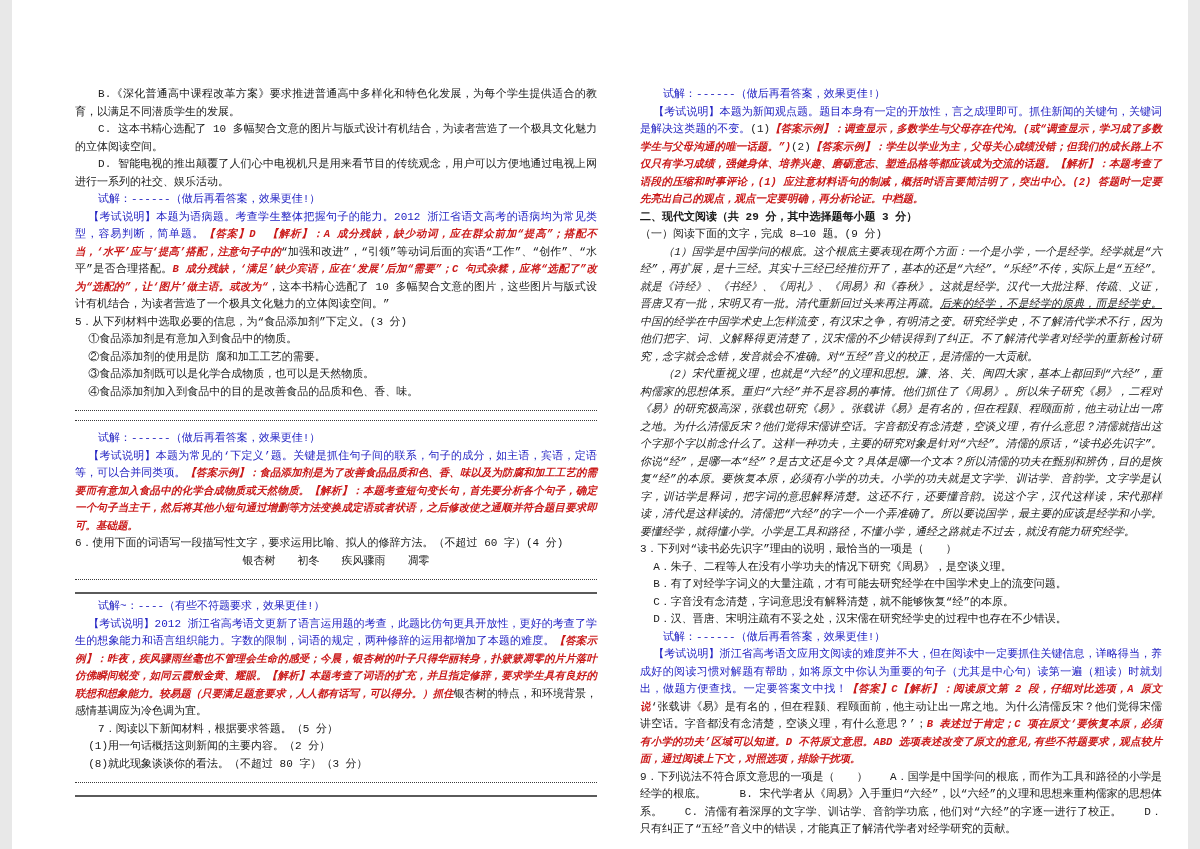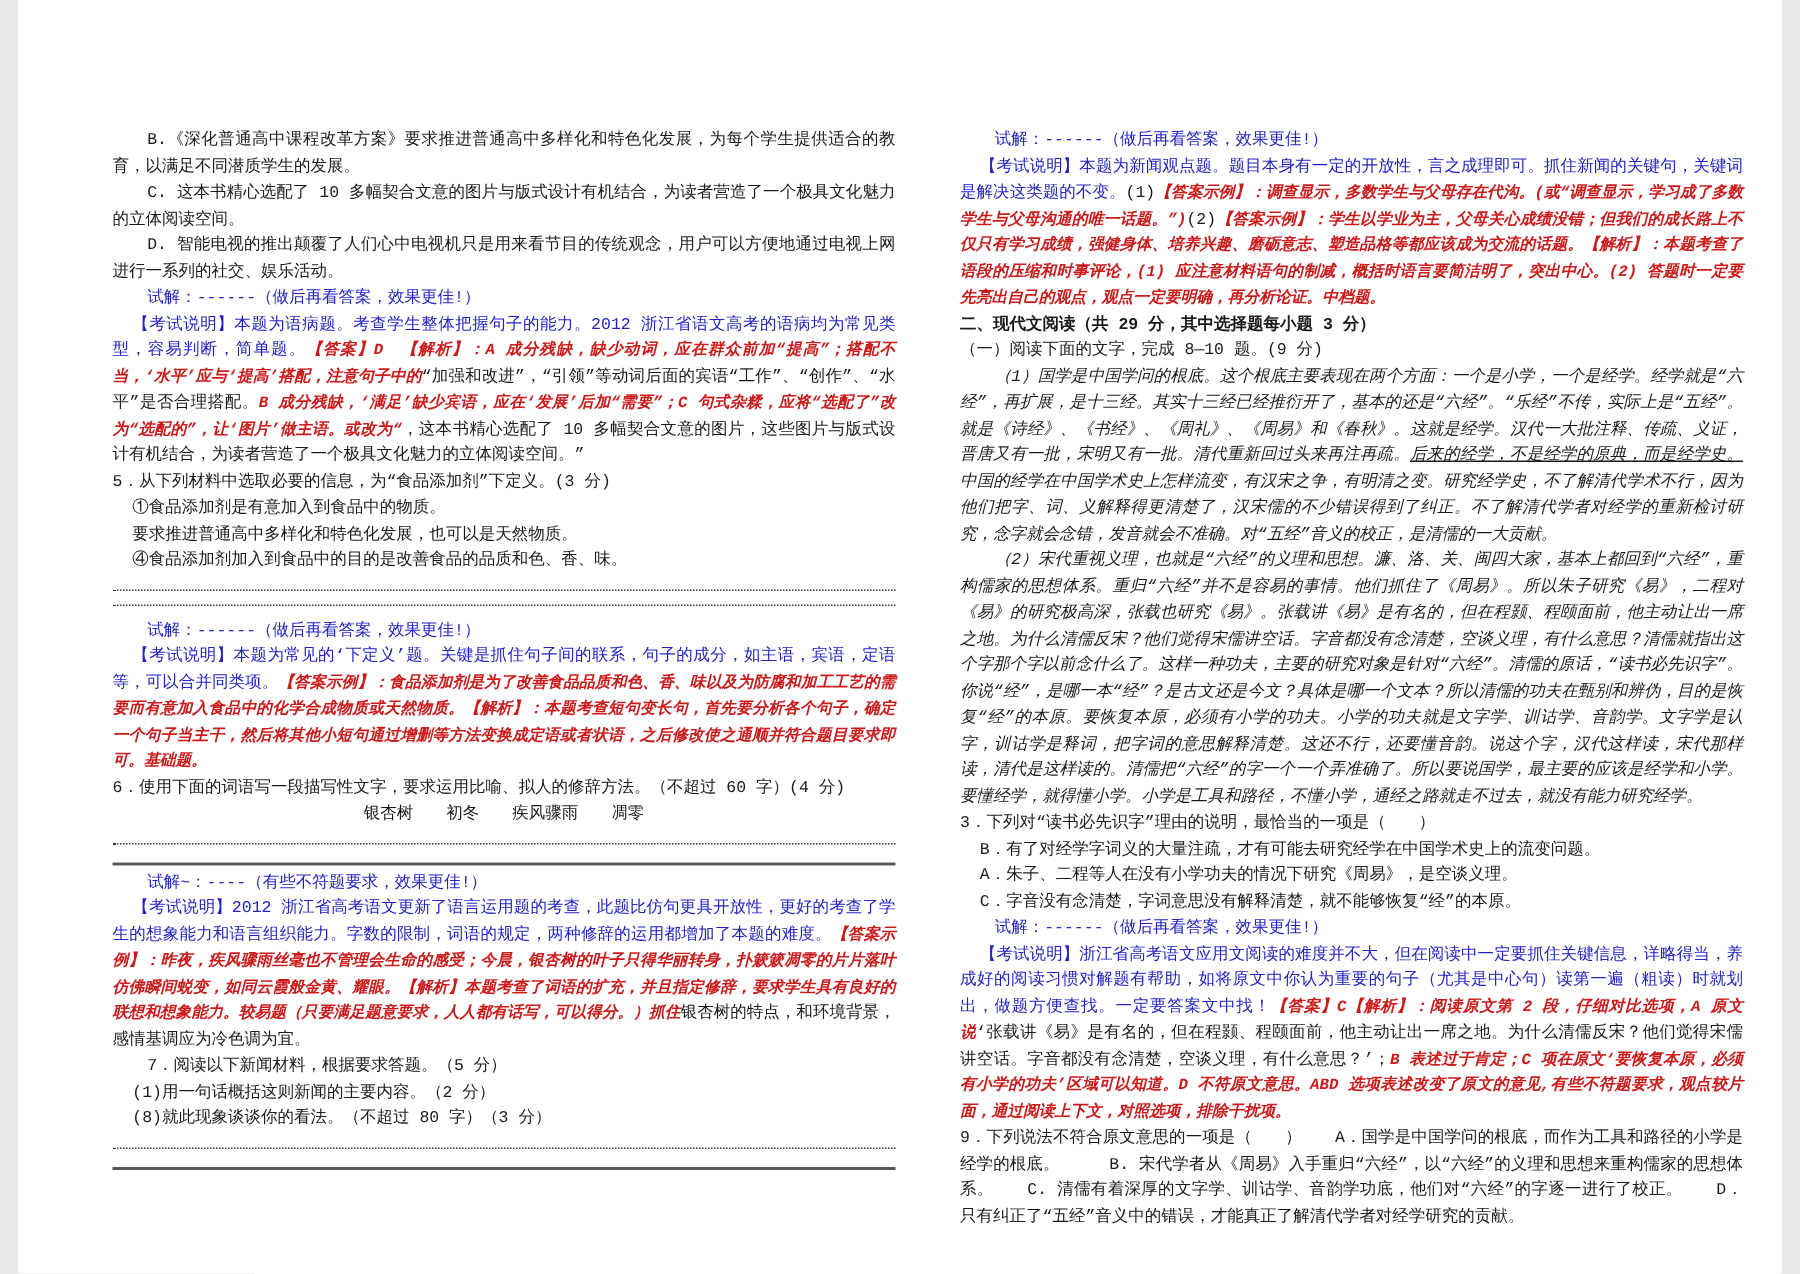--- a/index.html
+++ b/index.html
@@ -48,21 +48,22 @@
 
 <div id="page">
   <div id="col-left" class="col">
       <p class="i2"><span class="rk">B.《深化普通高中课程改革方案》要求推进普通高中多样化和特色化发展，为每个学生提供适合的教育，以满足不同潜质学生的发展。</span></p>
       <p class="i2"><span class="rk">C. 这本书精心选配了 10 多幅契合文意的图片与版式设计有机结合，为读者营造了一个极具文化魅力的立体阅读空间。</span></p>
       <p class="i2"><span class="rk">D. 智能电视的推出颠覆了人们心中电视机只是用来看节目的传统观念，用户可以方便地通过电视上网进行一系列的社交、娱乐活动。</span></p>
       <p class="i2"><span class="rb">试解：------（做后再看答案，效果更佳!）</span></p>
       <p class="i1"><span class="rb">【考试说明】本题为语病题。考查学生整体把握句子的能力。2012 浙江省语文高考的语病均为常见类型，容易判断，简单题。</span><span class="rr">【答案】D　【解析】：A 成分残缺，缺少动词，应在群众前加“提高”；搭配不当，‘水平’应与‘提高’搭配，注意句子中的</span><span class="rk">“加强和改进”，“引领”等动词后面的宾语“工作”、“创作”、“水平”是否合理搭配。</span><span class="rr">B 成分残缺，‘满足’缺少宾语，应在‘发展’后加“需要”；C 句式杂糅，应将“选配了”改为“选配的”，让‘图片’做主语。或改为“</span><span class="rk">，这本书精心选配了 10 多幅契合文意的图片，这些图片与版式设计有机结合，为读者营造了一个极具文化魅力的立体阅读空间。”</span></p>
       <p><span class="rk">5．从下列材料中选取必要的信息，为“食品添加剂”下定义。(3 分)</span></p>
       <p class="i1"><span class="rk">①食品添加剂是有意加入到食品中的物质。</span></p>
-      <p class="i1"><span class="rk">要求推进普通高中多样化和特色化发展，也可以是天然物质。</span></p>
+      <p class="i1"><span class="rk">②食品添加剂的使用是防 腐和加工工艺的需要。</span></p>
+      <p class="i1"><span class="rk">③食品添加剂既可以是化学合成物质，也可以是天然物质。</span></p>
       <p class="i1"><span class="rk">④食品添加剂加入到食品中的目的是改善食品的品质和色、香、味。</span></p>
       <div class="hr hr-dotted"></div>
       <div class="hr hr-dotted"></div>
       <p class="i2"><span class="rb">试解：------（做后再看答案，效果更佳!）</span></p>
       <p class="i1"><span class="rb">【考试说明】本题为常见的‘下定义’题。关键是抓住句子间的联系，句子的成分，如主语，宾语，定语等，可以合并同类项。</span><span class="rr">【答案示例】：食品添加剂是为了改善食品品质和色、香、味以及为防腐和加工工艺的需要而有意加入食品中的化学合成物质或天然物质。【解析】：本题考查短句变长句，首先要分析各个句子，确定一个句子当主干，然后将其他小短句通过增删等方法变换成定语或者状语，之后修改使之通顺并符合题目要求即可。基础题。</span></p>
       <p><span class="rk">6．使用下面的词语写一段描写性文字，要求运用比喻、拟人的修辞方法。（不超过 60 字）(4 分)</span></p>
       <p class="center"><span class="rk">银杏树　　初冬　　疾风骤雨　　凋零</span></p>
       <div class="hr hr-dotted"></div>
       <div class="hr hr-solid"></div>
       <p class="i2"><span class="rb">试解~：----（有些不符题要求，效果更佳!）</span></p>
@@ -74,20 +75,21 @@
       <div class="hr hr-solid"></div>
     </div>
   <div id="col-right" class="col">
       <p class="i2"><span class="rb">试解：------（做后再看答案，效果更佳!）</span></p>
       <p class="i1"><span class="rb">【考试说明】本题为新闻观点题。题目本身有一定的开放性，言之成理即可。抓住新闻的关键句，关键词是解决这类题的不变。</span><span class="rk">(1)</span><span class="rr">【答案示例】：调查显示，多数学生与父母存在代沟。(或“调查显示，学习成了多数学生与父母沟通的唯一话题。”)</span><span class="rk">(2)</span><span class="rr">【答案示例】：学生以学业为主，父母关心成绩没错；但我们的成长路上不仅只有学习成绩，强健身体、培养兴趣、磨砺意志、塑造品格等都应该成为交流的话题。【解析】：本题考查了语段的压缩和时事评论，(1) 应注意材料语句的制减，概括时语言要简洁明了，突出中心。(2) 答题时一定要先亮出自己的观点，观点一定要明确，再分析论证。中档题。</span></p>
       <p><span class="rkb">二、现代文阅读（共 29 分，其中选择题每小题 3 分）</span></p>
       <p><span class="rk">（一）阅读下面的文字，完成 8—10 题。(9 分)</span></p>
       <p class="i2"><span class="rki">（1）国学是中国学问的根底。这个根底主要表现在两个方面：一个是小学，一个是经学。经学就是“六经”，再扩展，是十三经。其实十三经已经推衍开了，基本的还是“六经”。“乐经”不传，实际上是“五经”。就是《诗经》、《书经》、《周礼》、《周易》和《春秋》。这就是经学。汉代一大批注释、传疏、义证，晋唐又有一批，宋明又有一批。清代重新回过头来再注再疏。</span><span class="rui">后来的经学，不是经学的原典，而是经学史。</span><span class="rki">中国的经学在中国学术史上怎样流变，有汉宋之争，有明清之变。研究经学史，不了解清代学术不行，因为他们把字、词、义解释得更清楚了，汉宋儒的不少错误得到了纠正。不了解清代学者对经学的重新检讨研究，念字就会念错，发音就会不准确。对“五经”音义的校正，是清儒的一大贡献。</span></p>
       <p class="i2"><span class="rki">（2）宋代重视义理，也就是“六经”的义理和思想。濂、洛、关、闽四大家，基本上都回到“六经”，重构儒家的思想体系。重归“六经”并不是容易的事情。他们抓住了《周易》。所以朱子研究《易》，二程对《易》的研究极高深，张载也研究《易》。张载讲《易》是有名的，但在程颢、程颐面前，他主动让出一席之地。为什么清儒反宋？他们觉得宋儒讲空话。字音都没有念清楚，空谈义理，有什么意思？清儒就指出这个字那个字以前念什么了。这样一种功夫，主要的研究对象是针对“六经”。清儒的原话，“读书必先识字”。你说“经”，是哪一本“经”？是古文还是今文？具体是哪一个文本？所以清儒的功夫在甄别和辨伪，目的是恢复“经”的本原。要恢复本原，必须有小学的功夫。小学的功夫就是文字学、训诂学、音韵学。文字学是认字，训诂学是释词，把字词的意思解释清楚。这还不行，还要懂音韵。说这个字，汉代这样读，宋代那样读，清代是这样读的。清儒把“六经”的字一个一个弄准确了。所以要说国学，最主要的应该是经学和小学。要懂经学，就得懂小学。小学是工具和路径，不懂小学，通经之路就走不过去，就没有能力研究经学。</span></p>
       <p><span class="rk">3．下列对“读书必先识字”理由的说明，最恰当的一项是（　　）</span></p>
+      <p class="i1"><span class="rk">A．朱子、二程等人在没有小学功夫的情况下研究《周易》，是空谈义理。</span></p>
       <p class="i1"><span class="rk">B．有了对经学字词义的大量注疏，才有可能去研究经学在中国学术史上的流变问题。</span></p>
-      <p class="i1"><span class="rk">A．朱子、二程等人在没有小学功夫的情况下研究《周易》，是空谈义理。</span></p>
       <p class="i1"><span class="rk">C．字音没有念清楚，字词意思没有解释清楚，就不能够恢复“经”的本原。</span></p>
+      <p class="i1"><span class="rk">D．汉、晋唐、宋明注疏有不妥之处，汉宋儒在研究经学史的过程中也存在不少错误。</span></p>
       <p class="i2"><span class="rb">试解：------（做后再看答案，效果更佳!）</span></p>
       <p class="i1"><span class="rb">【考试说明】浙江省高考语文应用文阅读的难度并不大，但在阅读中一定要抓住关键信息，详略得当，养成好的阅读习惯对解题有帮助，如将原文中你认为重要的句子（尤其是中心句）读第一遍（粗读）时就划出，做题方便查找。一定要答案文中找！</span><span class="rr">【答案】C【解析】：阅读原文第 2 段，仔细对比选项，A 原文说</span><span class="rk">‘张载讲《易》是有名的，但在程颢、程颐面前，他主动让出一席之地。为什么清儒反宋？他们觉得宋儒讲空话。字音都没有念清楚，空谈义理，有什么意思？’；</span><span class="rr">B 表述过于肯定；C 项在原文‘要恢复本原，必须有小学的功夫’区域可以知道。D 不符原文意思。ABD 选项表述改变了原文的意见,有些不符题要求，观点较片面，通过阅读上下文，对照选项，排除干扰项。</span></p>
       <p><span class="rk">9．下列说法不符合原文意思的一项是（　　）　　A．国学是中国学问的根底，而作为工具和路径的小学是经学的根底。　　　B. 宋代学者从《周易》入手重归“六经”，以“六经”的义理和思想来重构儒家的思想体系。　　C. 清儒有着深厚的文字学、训诂学、音韵学功底，他们对“六经”的字逐一进行了校正。　　D．只有纠正了“五经”音义中的错误，才能真正了解清代学者对经学研究的贡献。</span></p>
     </div>
 </div>
 
 </body></html>

